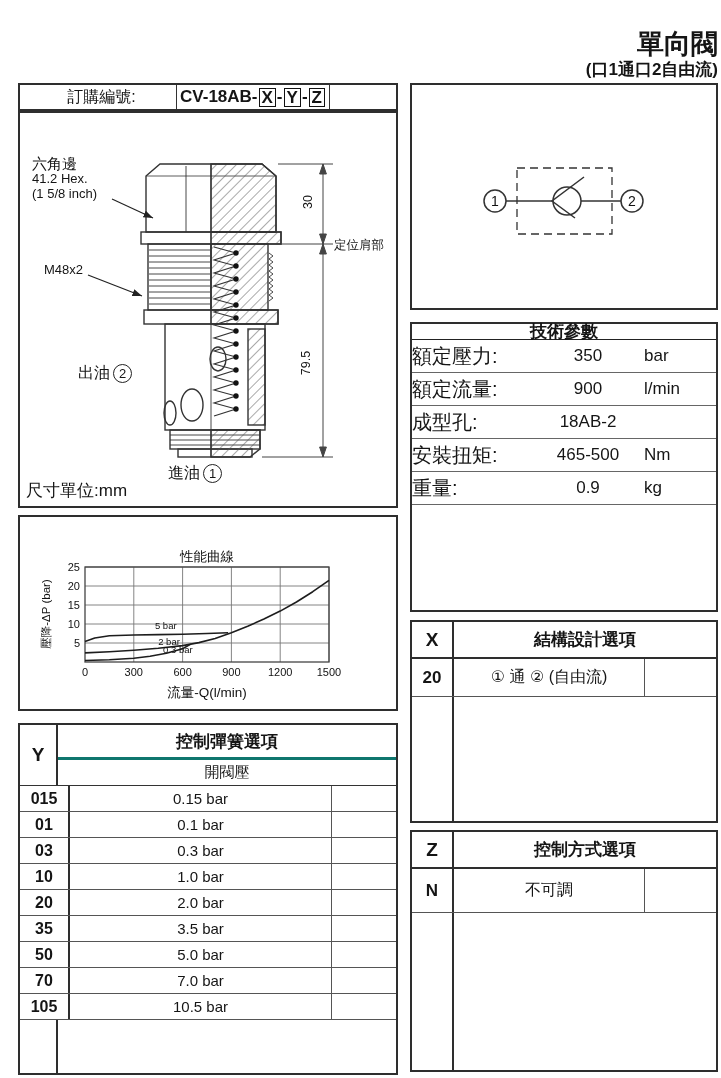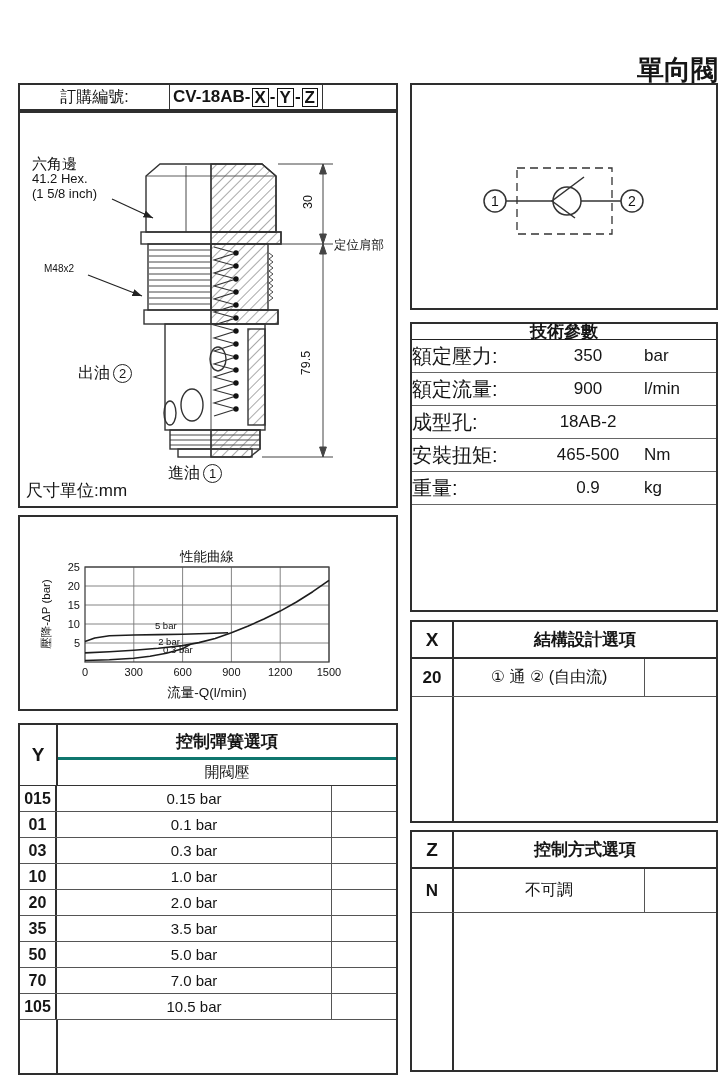--- a/index.html
+++ b/index.html
@@ -6,26 +6,26 @@
   html,body { background:#ffffff; }
   .page {
     position: relative; width: 721px; height: 1078px; background:#fff;
     color:#151515; font-family:"Liberation Sans","DejaVu Sans",sans-serif;
     overflow: hidden;
   }
   .box { position:absolute; border:2px solid #2e2e2e; background:#fff; }
 
   
   .title-wrap { position:absolute; top:30px; right:3px; text-align:right; }
-  .doc-title { font-size:27px; font-weight:bold; line-height:1.05;margin-top:26px; }
+  .doc-title { font-size:27px; font-weight:bold; line-height:1.05; }
   .doc-sub   { font-size:17px; font-weight:bold; }
 
   
   .order { left:18px; top:83px; width:380px; height:28px; display:flex; }
-  .order .lab  { width:150px; border-right:1.5px solid #333; display:flex; align-items:center; justify-content:center; font-size:16px; }
+  .order .lab  { width:150px; border-right:1.5px solid #333; display:flex; align-items:center; justify-content:center; font-size:16px;margin-left:7px; }
   .order .code { width:153px; border-right:1.5px solid #333; display:flex; align-items:center; justify-content:center; font-weight:bold; font-size:17px; }
   .order .blank { flex:1; }
   .cb { display:inline-block; border:1.6px solid #111; padding:0 2px; line-height:17px; margin:0 1px; }
 
   
   .draw { left:18px; top:111px; width:380px; height:397px; }
   .draw svg { position:absolute; left:0; top:0; }
   .dlabel { position:absolute; font-size:13px; line-height:1.15; }
   .dlabel .big { font-size:15px; }
   .port-label { position:absolute; font-size:16px; display:flex; align-items:center; }
@@ -39,21 +39,21 @@
   .chart { left:18px; top:515px; width:380px; height:196px; }
 
   
   .spring { left:18px; top:723px; width:380px; height:352px; display:flex; flex-direction:column; }
   .sp-head { display:flex; border-bottom:1.5px solid #333; }
   .sp-y { width:38px; border-right:2px solid #2e2e2e; display:flex; align-items:center; justify-content:center; font-weight:bold; font-size:19px; }
   .sp-hr { flex:1; display:flex; flex-direction:column; }
   .sp-title { height:35px; border-bottom:3px solid #0f766e; display:flex; align-items:center; justify-content:center; font-weight:bold; font-size:17px; }
   .sp-sub { height:25px; display:flex; align-items:center; justify-content:center; font-size:15px; }
   .sp-row { display:flex; height:26px; border-bottom:1px solid #555; }
-  .sp-code { width:37px; border-right:2px solid #2e2e2e; display:flex; align-items:center; justify-content:center; font-weight:bold; font-size:16px; }
+  .sp-code { width:50px; border-right:2px solid #2e2e2e; display:flex; align-items:center; justify-content:center; font-weight:bold; font-size:16px; }
   .sp-val { flex:1; display:flex; align-items:center; justify-content:center; font-size:15px; }
   .sp-unit { width:65px; border-left:1px solid #555; }
   .sp-rest { flex:1; display:flex; }
   .sp-code-cont { width:38px; border-right:2px solid #2e2e2e; }
 
   
   .schem { left:410px; top:83px; width:308px; height:227px; }
   .tech  { left:410px; top:322px; width:308px; height:290px; }
   .tech-title { height:16px; border-bottom:1.5px solid #222; display:flex; align-items:center; justify-content:center; font-weight:bold; font-size:17px; }
   .trow { height:33px; display:flex; align-items:center; border-bottom:1px solid #666; }
@@ -185,21 +185,21 @@
       <g stroke="#222" stroke-width="1.2" fill="none">
         <line x1="92" y1="86" x2="133" y2="105" marker-end="url(#arr)"></line>
         <line x1="68" y1="162" x2="122" y2="183" marker-end="url(#arr)"></line>
       </g>
     </svg>
     <div class="dlabel" style="left:12px;top:42px;">
       <div class="big">六角邊</div>
       <div>41.2 Hex.</div>
       <div>(1 5/8 inch)</div>
     </div>
-    <div class="dlabel" style="left:24px;top:150px;font-size:10px;">M48x2</div>
+    <div class="dlabel" style="left:24px;top:150px;font-size:13px;">M48x2</div>
     <div class="port-label" style="left:58px;top:250px;">
       <span>出油</span>
       <span class="circ">2</span>
     </div>
     <div class="port-label" style="left:148px;top:350px;">
       <span>進油</span>
       <span class="circ">1</span>
     </div>
     <div class="dim-rot" style="left:281px;top:82px;">30</div>
     <div class="dim-rot" style="left:274px;top:243px;">79.5</div>

